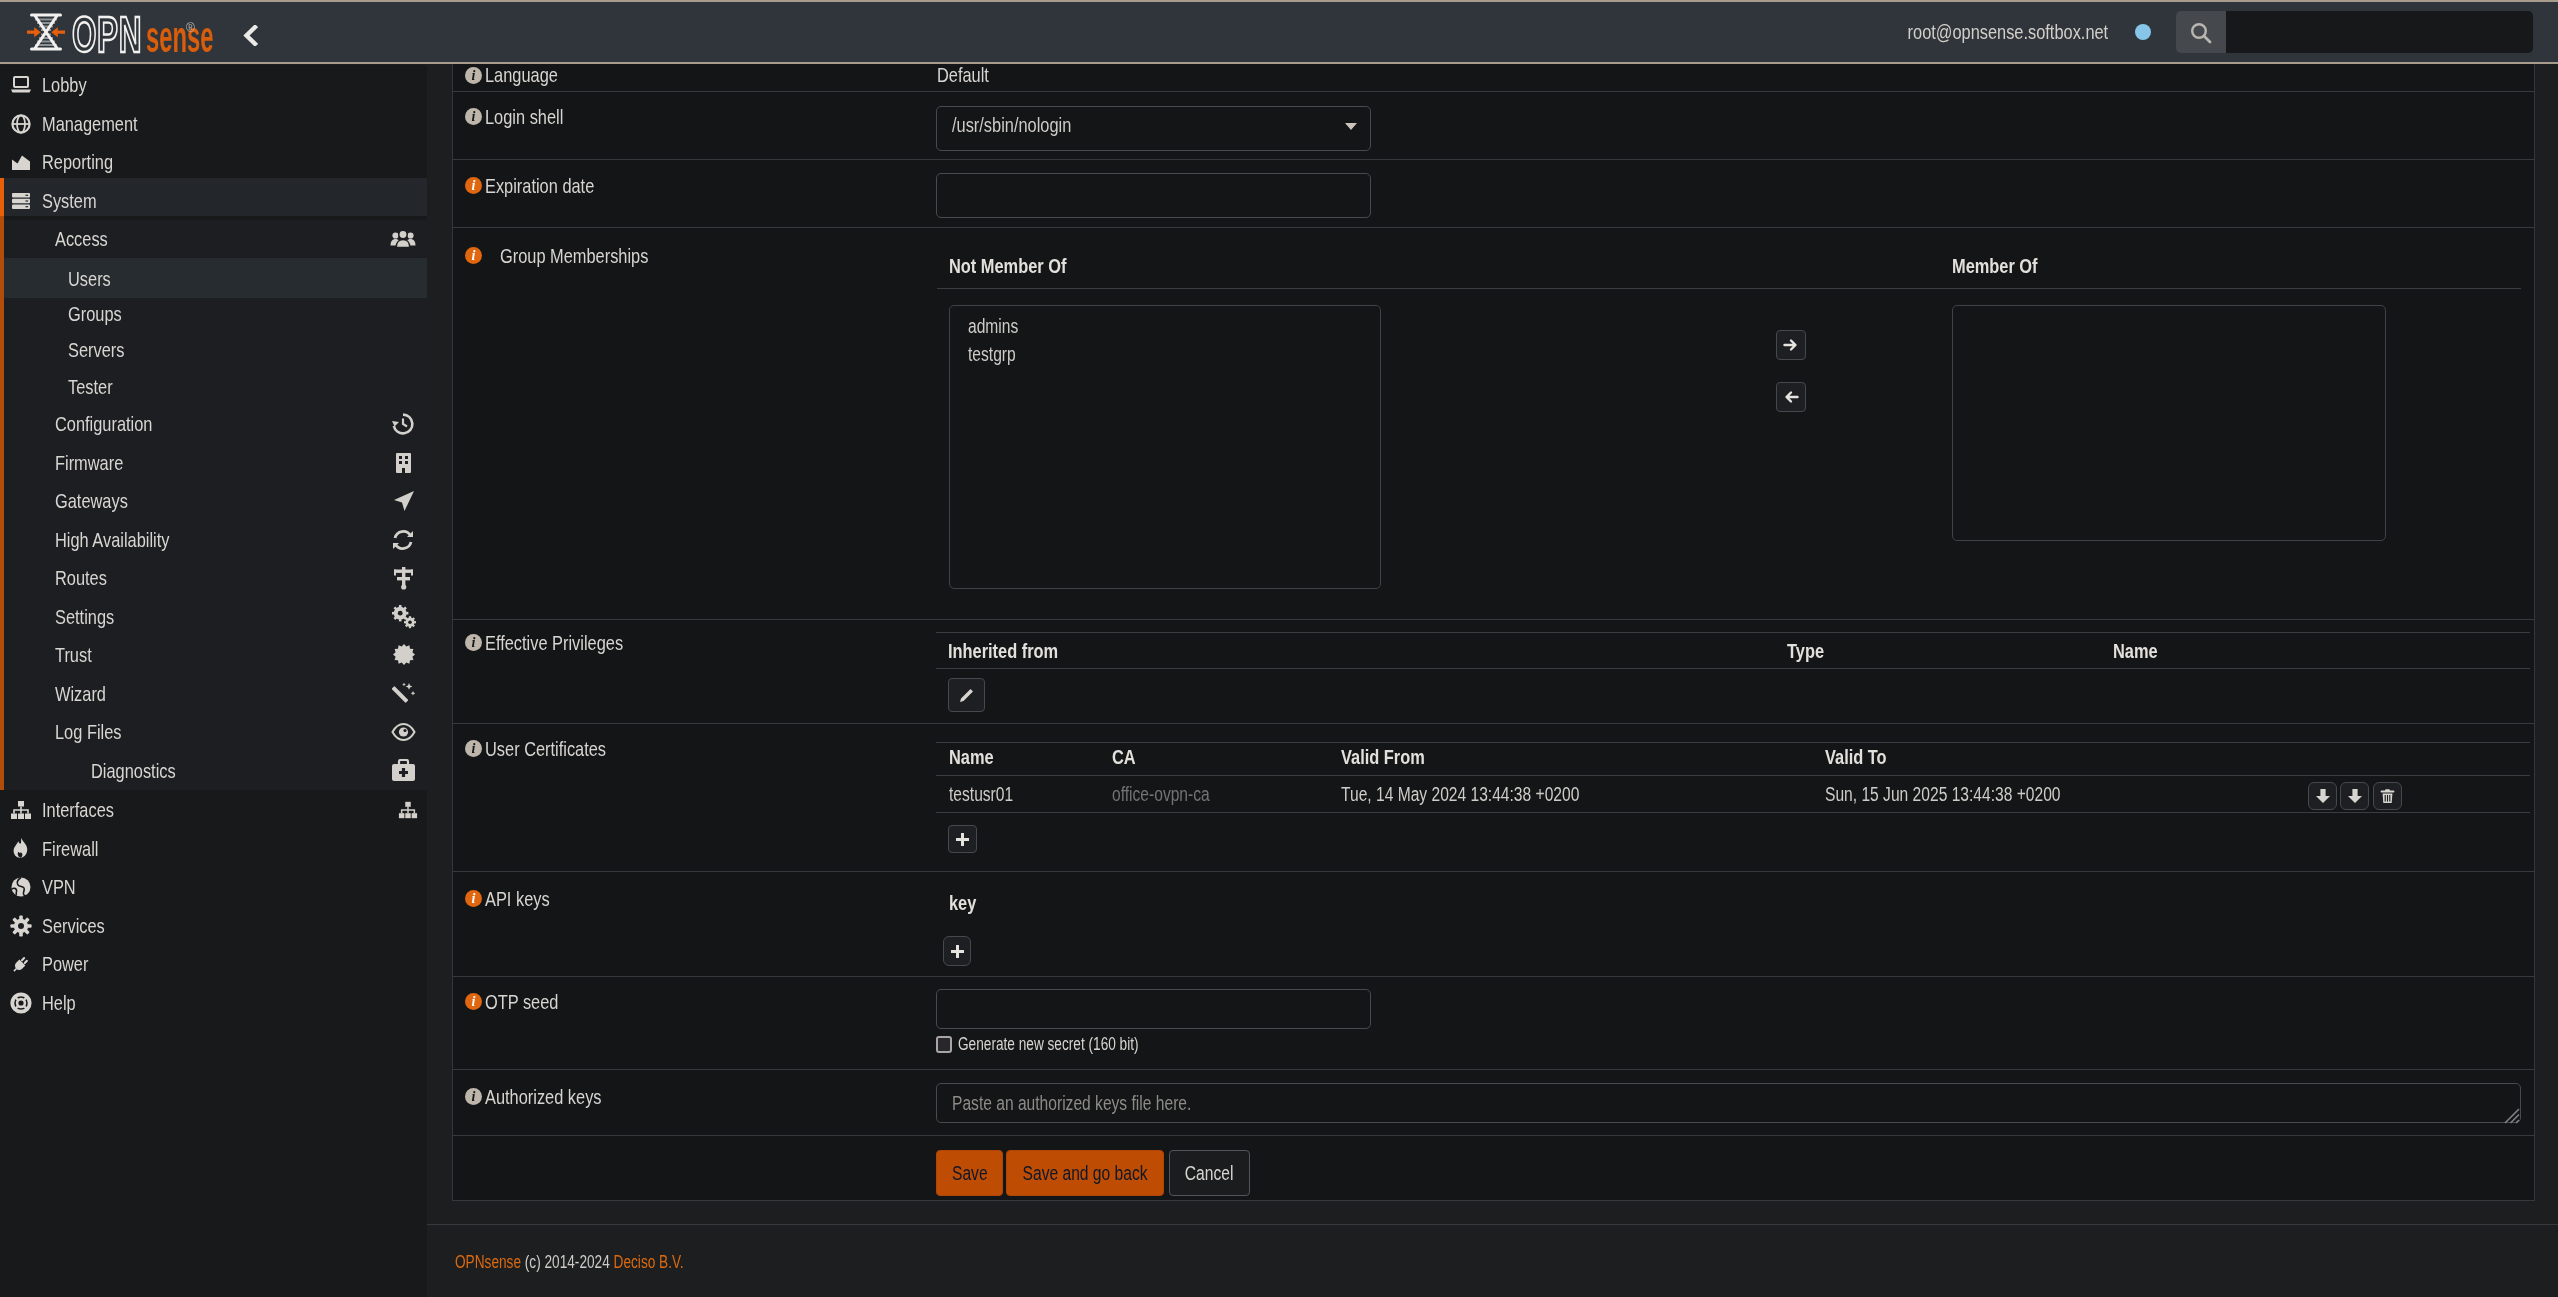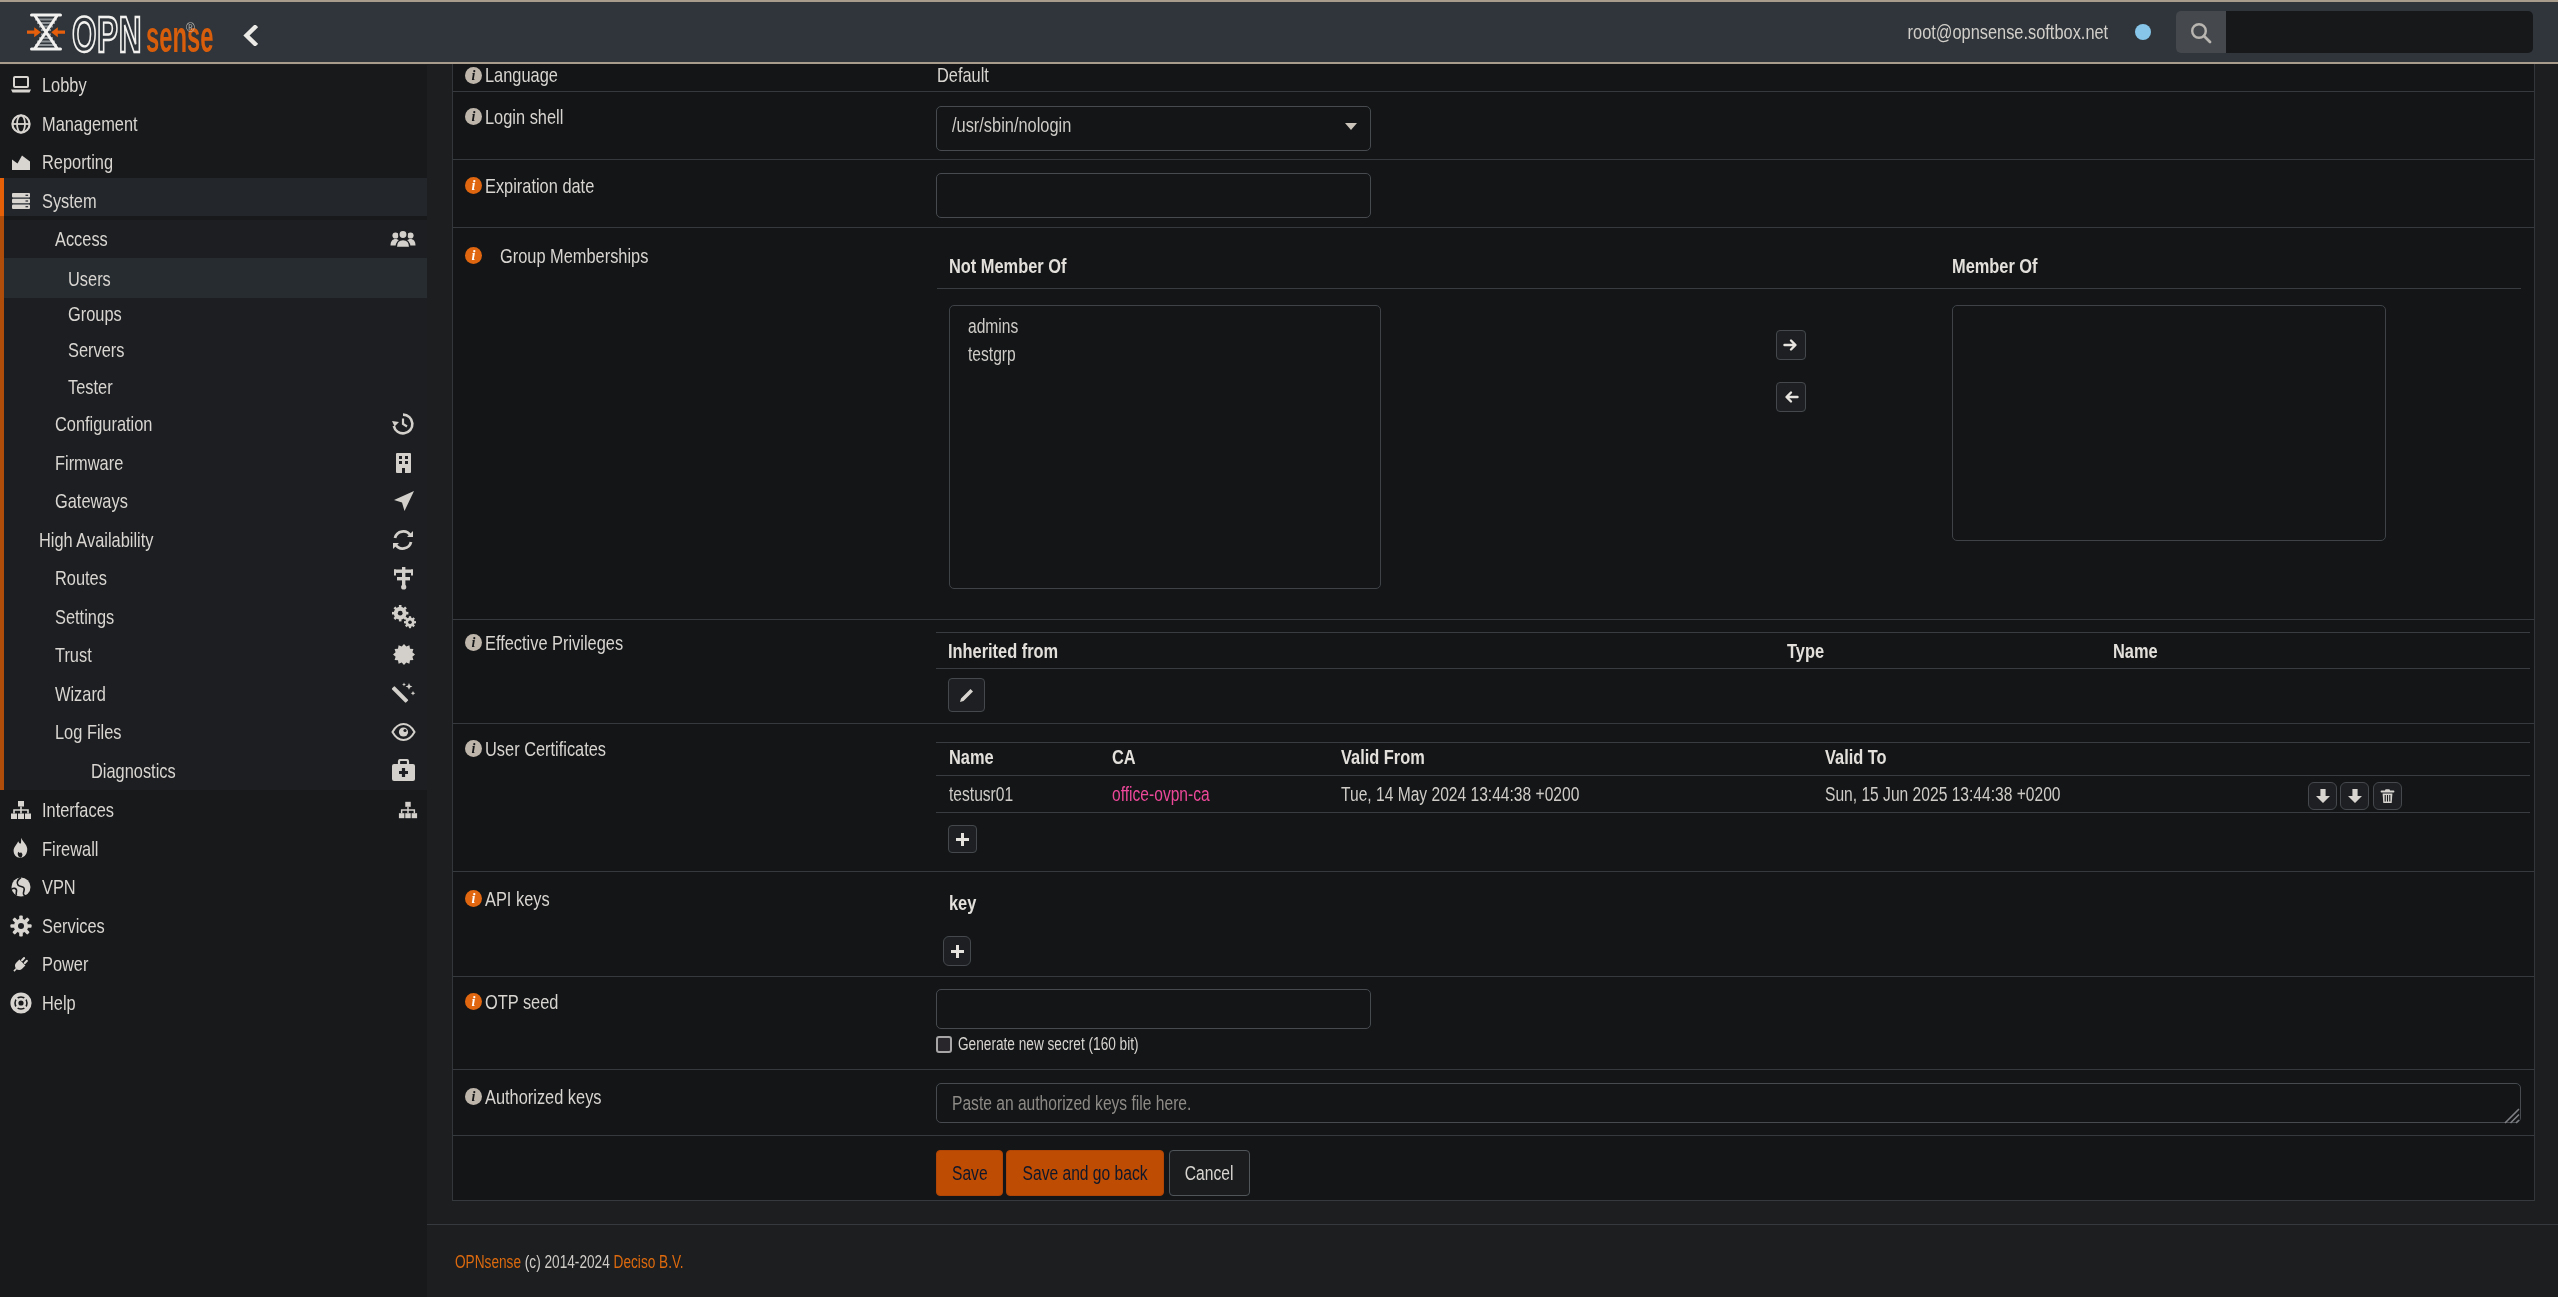--- a/index.html
+++ b/index.html
@@ -90,21 +90,21 @@
 
 <div class="info ig" style="left:465px;top:740px;">i</div>
 <div class="txt" style="left:485px;top:735px;"><span class="t">User Certificates</span></div>
 <div class="iline" style="left:936px;top:742px;width:1594px;"></div>
 <div class="txt b" style="left:949px;top:743px;"><span class="t">Name</span></div>
 <div class="txt b" style="left:1112px;top:743px;"><span class="t">CA</span></div>
 <div class="txt b" style="left:1341px;top:743px;"><span class="t">Valid From</span></div>
 <div class="txt b" style="left:1825px;top:743px;"><span class="t">Valid To</span></div>
 <div class="iline" style="left:936px;top:775px;width:1594px;"></div>
 <div class="txt" style="left:949px;top:780px;color:#cfccc8;font-size:20px;"><span class="t">testusr01</span></div>
-<div class="txt" style="left:1112px;top:780px;color:#ec4899;font-size:20px;"><span class="t">office-ovpn-ca</span></div>
+<div class="txt" style="left:1112px;top:780px;color:#737373;font-size:20px;"><span class="t">office-ovpn-ca</span></div>
 <div class="txt" style="left:1341px;top:780px;color:#cfccc8;font-size:20px;"><span class="t">Tue, 14 May 2024 13:44:38 +0200</span></div>
 <div class="txt" style="left:1825px;top:780px;color:#cfccc8;font-size:20px;"><span class="t">Sun, 15 Jun 2025 13:44:38 +0200</span></div>
 <div class="btn" style="left:2308px;top:782px;width:29px;height:28px;border-radius:6px;">
       <svg width="16" height="16" viewBox="0 0 16 16">
         <path d="M5.4 1 h5.2 v7 h4.4 L8 15 L1 8 h4.4 Z" fill="#d8d5d1"></path>
       </svg>
     </div>
 <div class="btn" style="left:2340px;top:782px;width:29px;height:28px;border-radius:6px;">
       <svg width="16" height="16" viewBox="0 0 16 16">
         <path d="M5.4 1 h5.2 v7 h4.4 L8 15 L1 8 h4.4 Z" fill="#d8d5d1"></path>
@@ -174,21 +174,21 @@
 <div class="mitem" style="left:42px;top:148px;"><span class="t">Reporting</span></div>
 <div class="mitem" style="left:42px;top:187px;"><span class="t">System</span></div>
 <div class="mitem" style="left:55px;top:225px;"><span class="t">Access</span></div>
 <div class="mitem" style="left:68px;top:265px;"><span class="t">Users</span></div>
 <div class="mitem" style="left:68px;top:300px;"><span class="t">Groups</span></div>
 <div class="mitem" style="left:68px;top:336px;"><span class="t">Servers</span></div>
 <div class="mitem" style="left:68px;top:373px;"><span class="t">Tester</span></div>
 <div class="mitem" style="left:55px;top:410px;"><span class="t">Configuration</span></div>
 <div class="mitem" style="left:55px;top:449px;"><span class="t">Firmware</span></div>
 <div class="mitem" style="left:55px;top:487px;"><span class="t">Gateways</span></div>
-<div class="mitem" style="left:39px;top:526px;"><span class="t">High Availability</span></div>
+<div class="mitem" style="left:55px;top:526px;"><span class="t">High Availability</span></div>
 <div class="mitem" style="left:55px;top:564px;"><span class="t">Routes</span></div>
 <div class="mitem" style="left:55px;top:603px;"><span class="t">Settings</span></div>
 <div class="mitem" style="left:55px;top:641px;"><span class="t">Trust</span></div>
 <div class="mitem" style="left:55px;top:680px;"><span class="t">Wizard</span></div>
 <div class="mitem" style="left:55px;top:718px;"><span class="t">Log Files</span></div>
 <div class="mitem" style="left:55px;top:757px;margin-left:36px;"><span class="t">Diagnostics</span></div>
 <div class="mitem" style="left:42px;top:796px;"><span class="t">Interfaces</span></div>
 <div class="mitem" style="left:42px;top:835px;"><span class="t">Firewall</span></div>
 <div class="mitem" style="left:42px;top:873px;"><span class="t">VPN</span></div>
 <div class="mitem" style="left:42px;top:912px;"><span class="t">Services</span></div>

